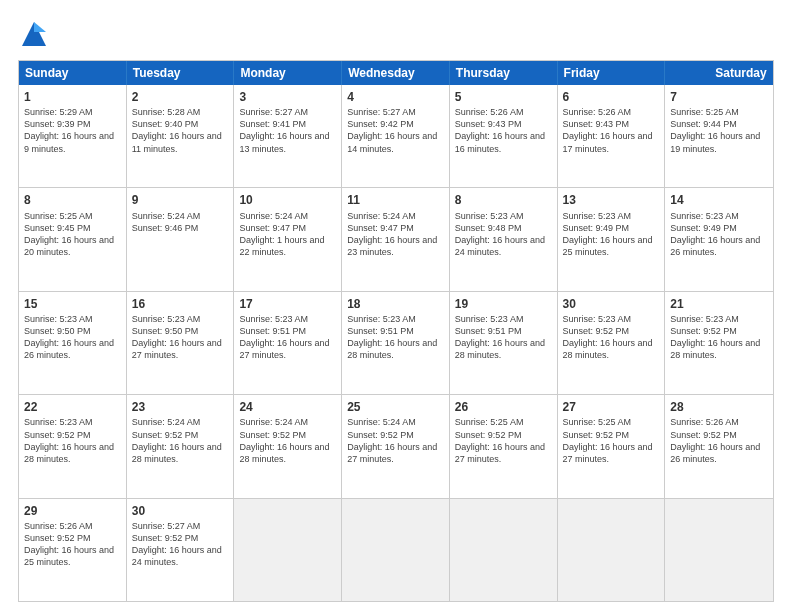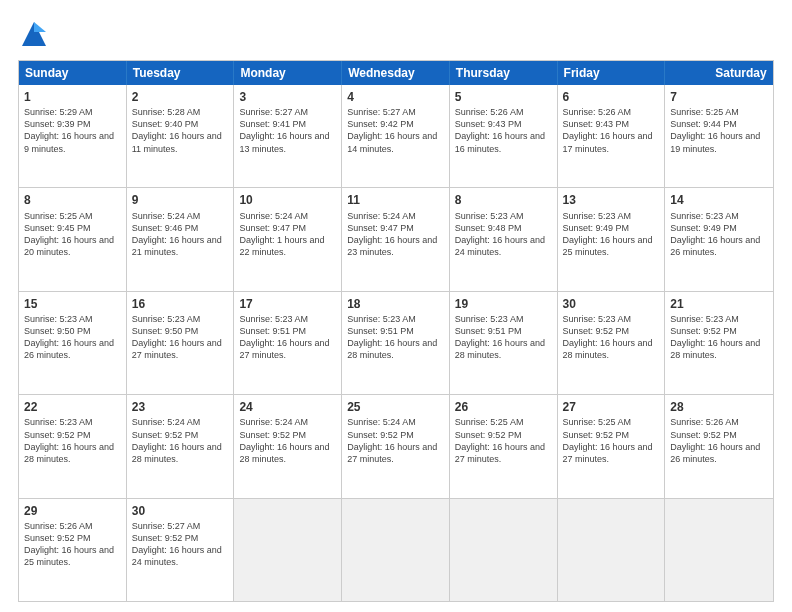--- a/index.html
+++ b/index.html
@@ -184,21 +184,20 @@
           <div class="cal-cell">
             <span class="day-num">8</span>
             <div>Sunrise: 5:25 AM</div>
             <div>Sunset: 9:45 PM</div>
             <div>Daylight: 16 hours and 20 minutes.</div>
           </div>
           <div class="cal-cell">
             <span class="day-num">9</span>
             <div>Sunrise: 5:24 AM</div>
             <div>Sunset: 9:46 PM</div>
-            <div>Daylight: 16 hours and 21 minutes.</div>
           </div>
           <div class="cal-cell">
             <span class="day-num">10</span>
             <div>Sunrise: 5:24 AM</div>
             <div>Sunset: 9:47 PM</div>
             <div>Daylight: 1 hours and 22 minutes.</div>
           </div>
           <div class="cal-cell">
             <span class="day-num">11</span>
             <div>Sunrise: 5:24 AM</div>

